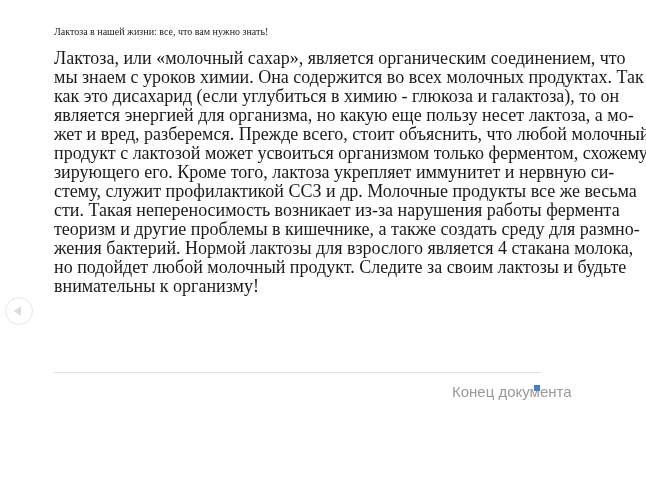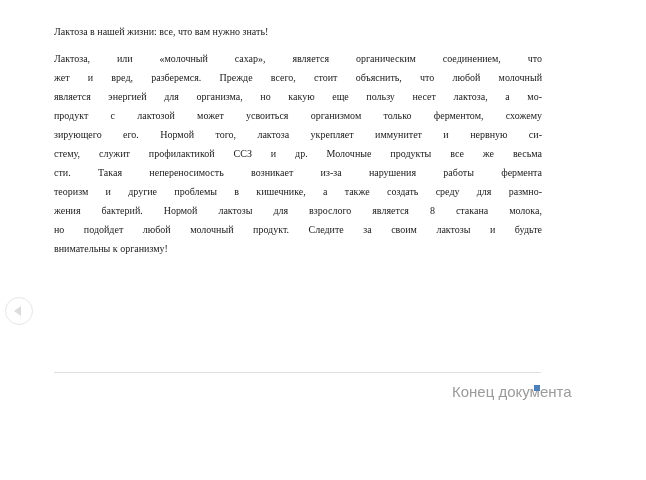--- a/index.html
+++ b/index.html
@@ -1,45 +1,47 @@
 <!DOCTYPE html>
 <html><head>
 <meta charset="utf-8">
 <style>
   html, body { margin:0; padding:0; background:#ffffff; }
   body { width:646px; height:480px; position:relative; overflow:hidden; font-family:"Liberation Serif", serif; color:#1a1a1a; }
   .doc { position:absolute; left:54px; top:22px; width:488px; }
   .title { font-size:10px; line-height:19px; margin:0 0 8px 0; }
-  .body-line { font-size:10px; line-height:19px; height:19px; white-space:nowrap; text-align:justify; text-align-last:justify; }
+  .body-line { font-size:18px; line-height:19px; height:19px; white-space:nowrap; text-align:justify; text-align-last:justify; }
   .body-line.last { text-align-last:left; }
   .divider { position:absolute; left:54px; top:372px; width:487px; height:1px; background:#e0e0e0; }
   .end-label { position:absolute; left:452px; top:383px; font-family:"Liberation Sans", sans-serif; font-size:15px; color:#9a9a9a; }
   .end-mark { position:absolute; left:534px; top:385px; width:6px; height:6px; background:#4a7fc0; }
   .nav-prev { position:absolute; left:5px; top:297px; width:28px; height:28px; border:1.5px solid #e6e6e6; border-radius:50%; box-sizing:border-box; }
   .nav-prev .tri { position:absolute; left:8px; top:8px; width:0; height:0; border-top:5px solid transparent; border-bottom:5px solid transparent; border-right:7px solid #dcdcdc; }
 </style>
 </head>
 <body>
 
 <div class="nav-prev">
   <span class="tri"></span>
 </div>
 
 <div class="doc">
   <div class="title">Лактоза в нашей жизни: все, что вам нужно знать!</div>
   <div>
     <div class="body-line">Лактоза, или «молочный сахар», является органическим соединением, что</div>
+    <div class="body-line">мы знаем с уроков химии. Она содержится во всех молочных продуктах. Так</div>
+    <div class="body-line">как это дисахарид (если углубиться в химию - глюкоза и галактоза), то он</div>
+    <div class="body-line">является энергией для организма, но какую еще пользу несет лактоза, а мо-</div>
     <div class="body-line">жет и вред, разберемся. Прежде всего, стоит объяснить, что любой молочный</div>
-    <div class="body-line">является энергией для организма, но какую еще пользу несет лактоза, а мо-</div>
     <div class="body-line">продукт с лактозой может усвоиться организмом только ферментом, схожему</div>
-    <div class="body-line">зирующего его. Нормой того, лактоза укрепляет иммунитет и нервную си-</div>
+    <div class="body-line">зирующего его. Кроме того, лактоза укрепляет иммунитет и нервную си-</div>
     <div class="body-line">стему, служит профилактикой ССЗ и др. Молочные продукты все же весьма</div>
     <div class="body-line">сти. Такая непереносимость возникает из-за нарушения работы фермента</div>
     <div class="body-line">теоризм и другие проблемы в кишечнике, а также создать среду для размно-</div>
-    <div class="body-line">жения бактерий. Нормой лактозы для взрослого является 8 стакана молока,</div>
+    <div class="body-line">жения бактерий. Нормой лактозы для взрослого является 4 стакана молока,</div>
     <div class="body-line">но подойдет любой молочный продукт. Следите за своим лактозы и будьте</div>
     <div class="body-line last">внимательны к организму!</div>
   </div>
 </div>
 
 <div class="divider"></div>
 <div class="end-label">Конец документа</div>
 <div class="end-mark"></div>
 
 </body></html>

